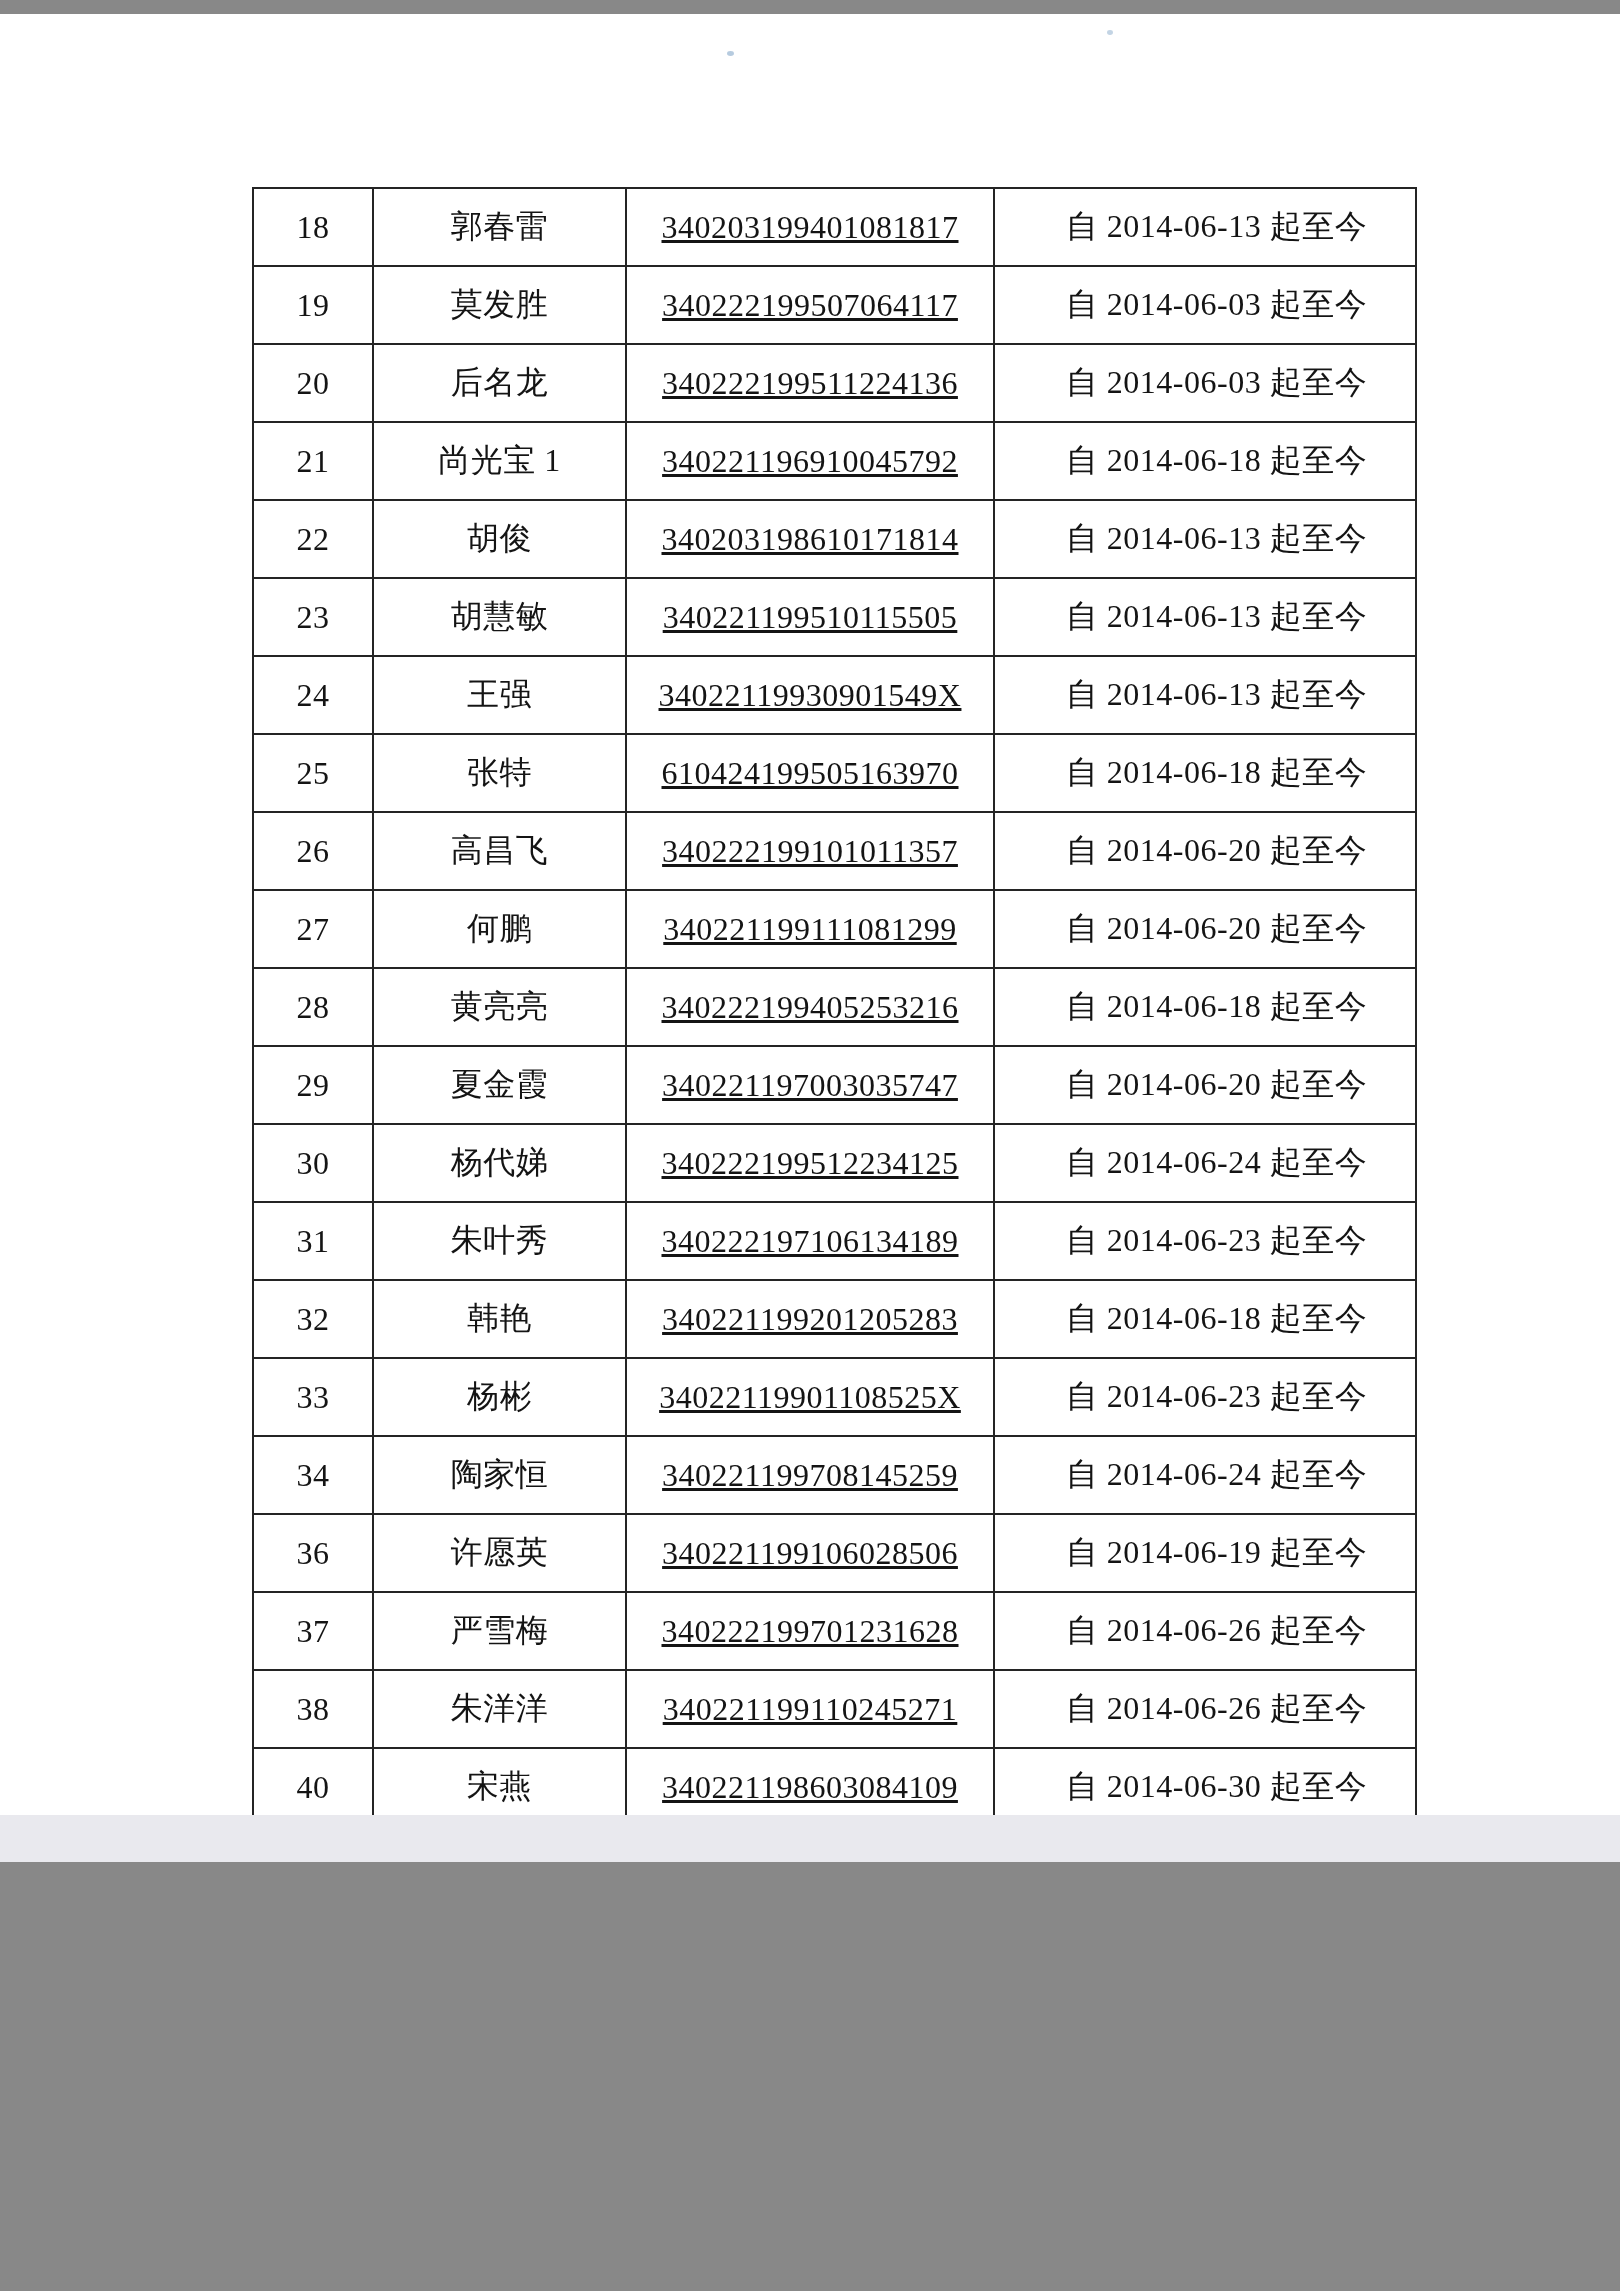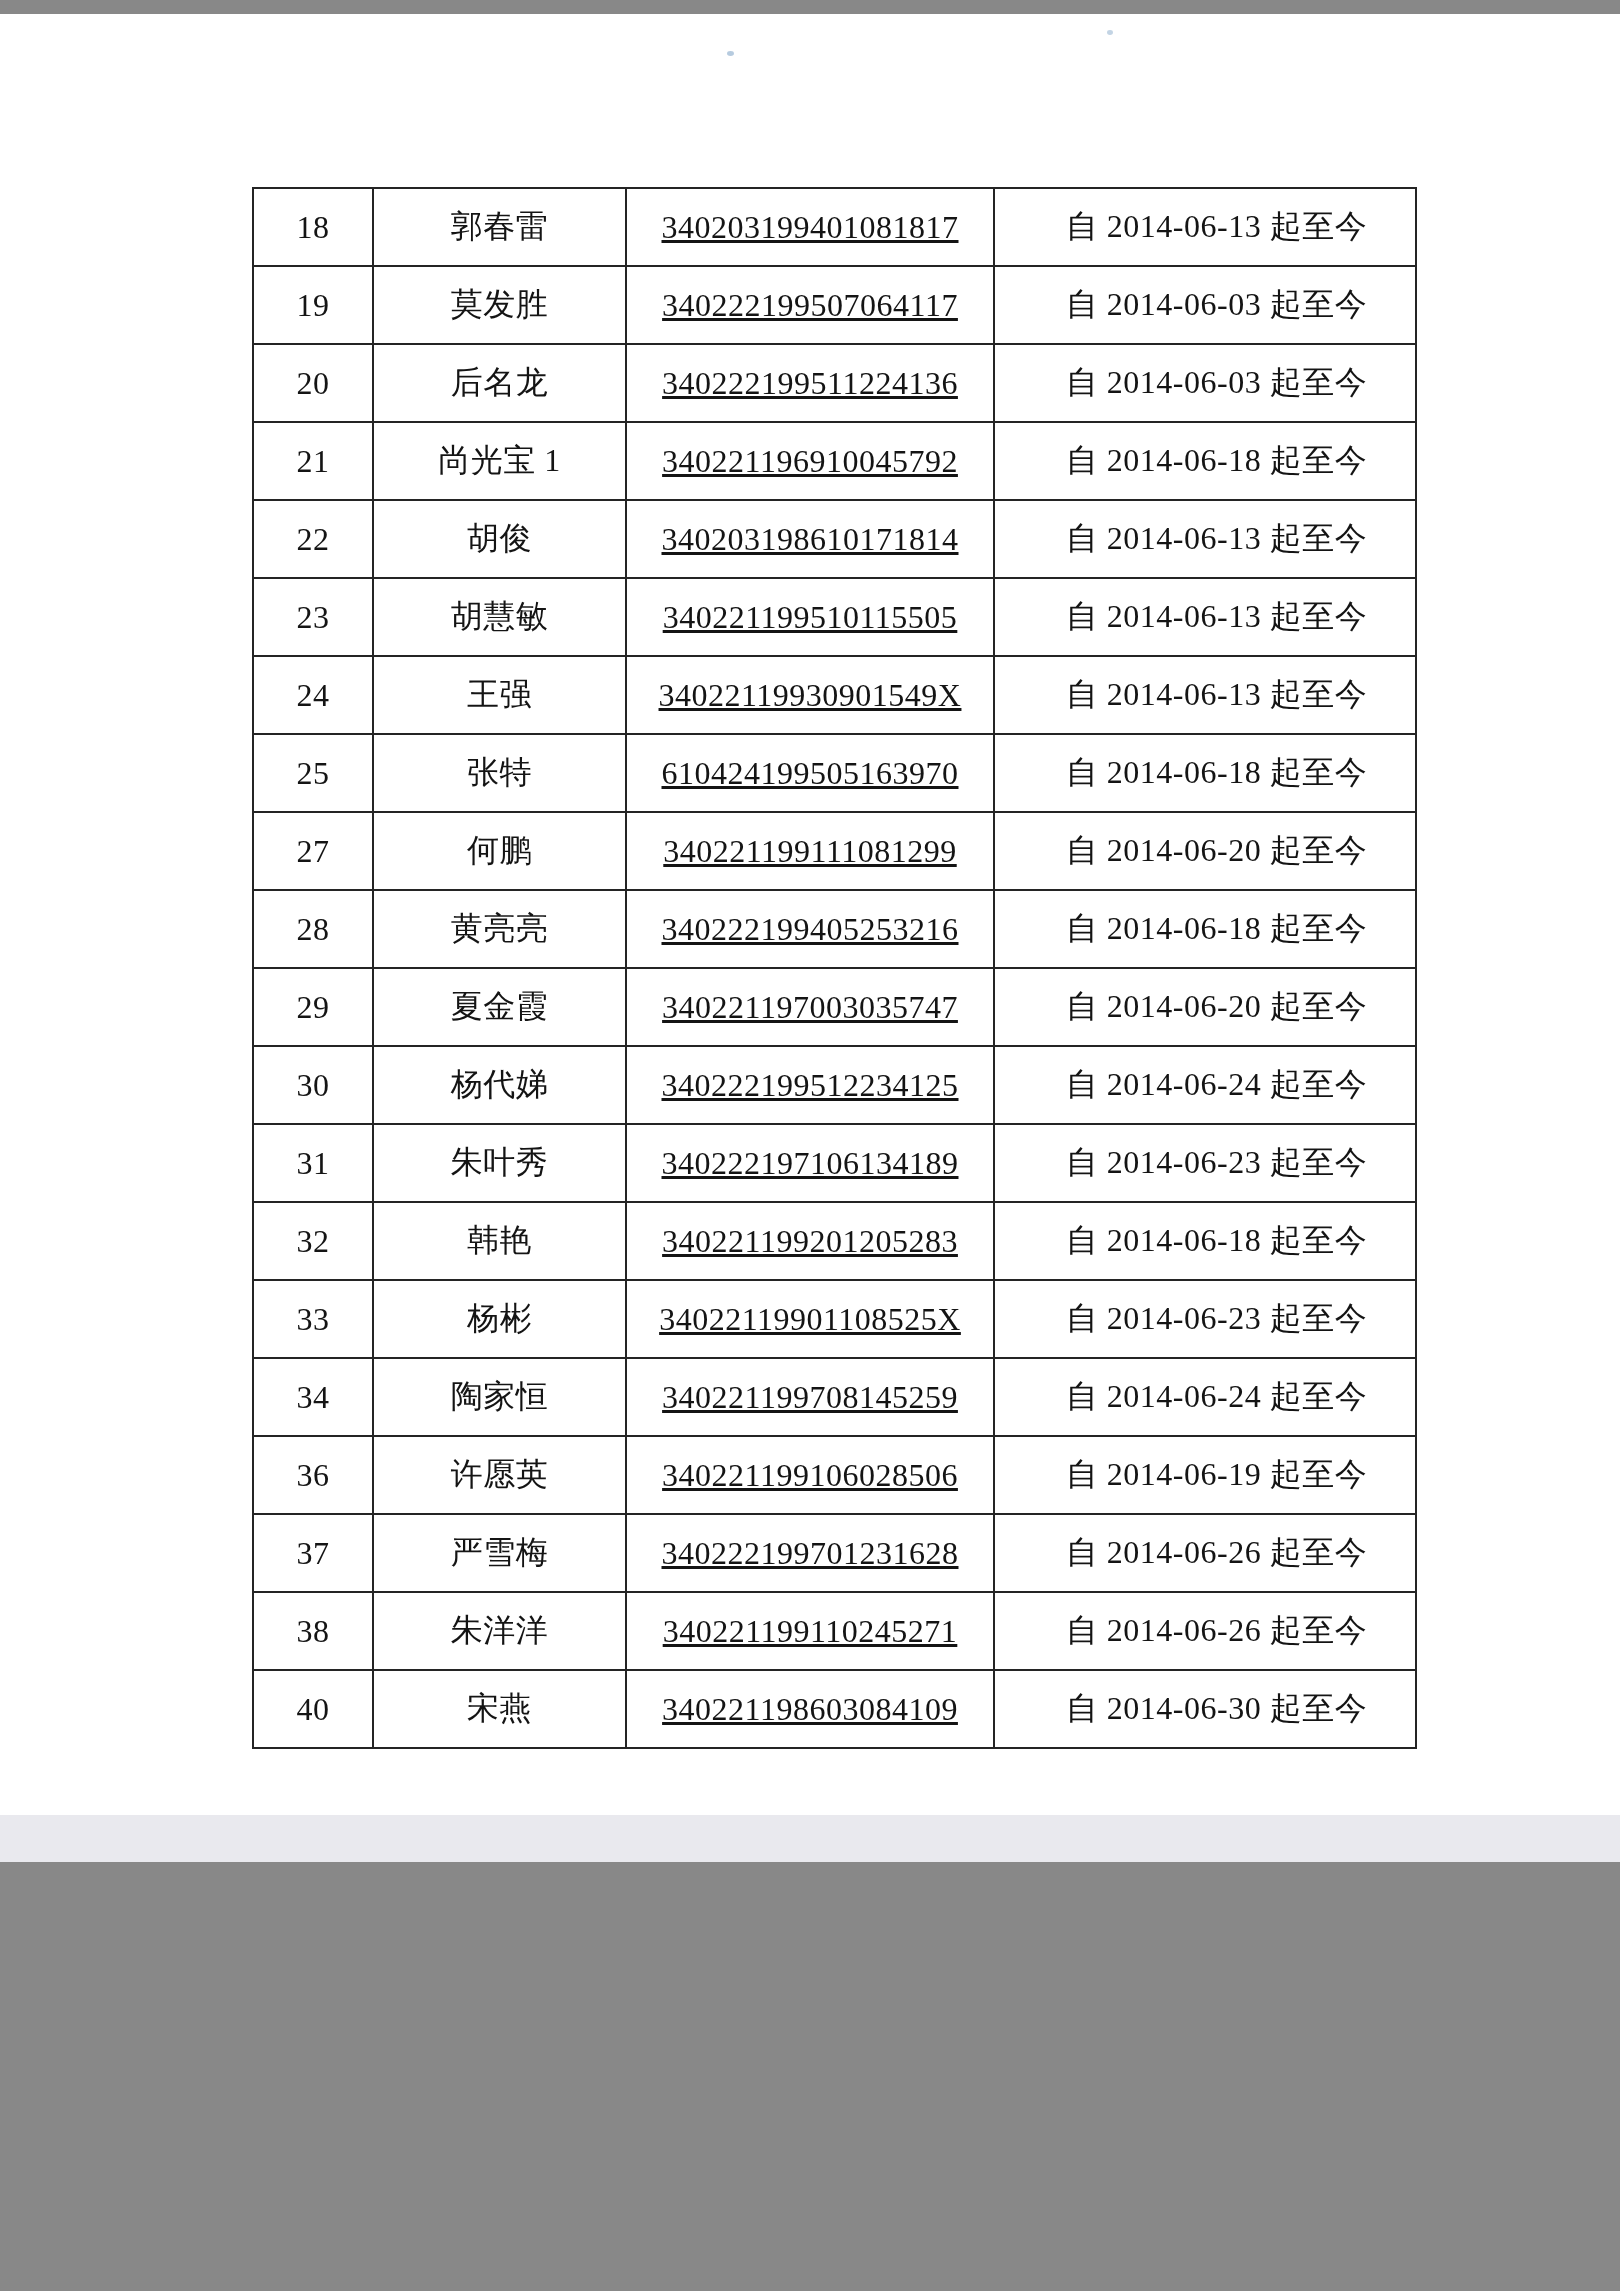--- a/index.html
+++ b/index.html
@@ -127,20 +127,26 @@
           <td class="col-no">24</td>
           <td class="col-name">王强</td>
           <td class="col-id">34022119930901549X</td>
           <td class="col-period">自 2014-06-13 起至今</td>
         </tr>
         <tr>
           <td class="col-no">25</td>
           <td class="col-name">张特</td>
           <td class="col-id">610424199505163970</td>
           <td class="col-period">自 2014-06-18 起至今</td>
+        </tr>
+        <tr>
+          <td class="col-no">26</td>
+          <td class="col-name">高昌飞</td>
+          <td class="col-id">340222199101011357</td>
+          <td class="col-period">自 2014-06-20 起至今</td>
         </tr>
         <tr>
           <td class="col-no">27</td>
           <td class="col-name">何鹏</td>
           <td class="col-id">340221199111081299</td>
           <td class="col-period">自 2014-06-20 起至今</td>
         </tr>
         <tr>
           <td class="col-no">28</td>
           <td class="col-name">黄亮亮</td>

